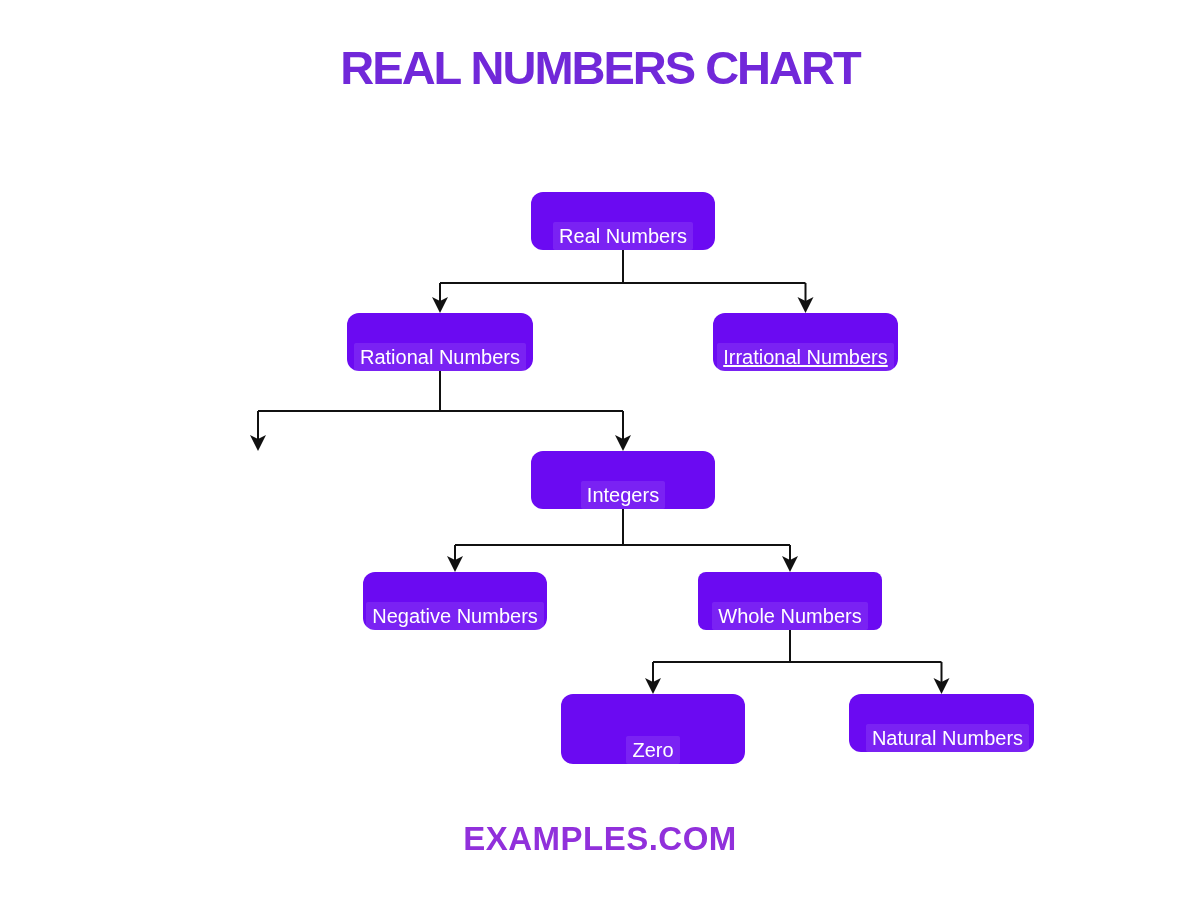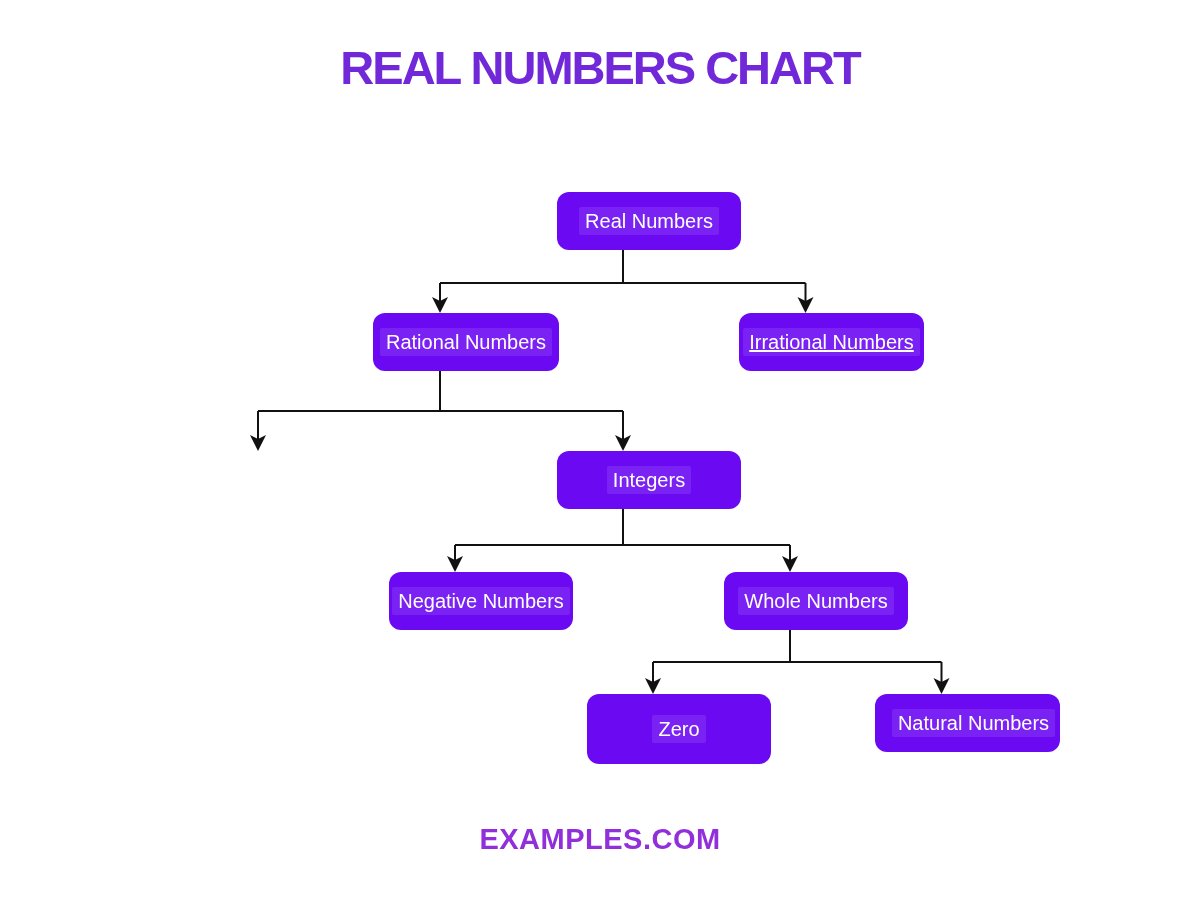--- a/index.html
+++ b/index.html
@@ -17,35 +17,35 @@
     position:absolute; left:0; top:34px; width:1200px;
     text-align:center; color:var(--title);
     font-size:47px; line-height:68px; font-weight:700;
     letter-spacing:-2px;
   }
   #connectors{
     position:absolute; left:0; top:0; width:1200px; height:900px;
     pointer-events:none;
   }
   .node{
-    position:absolute; display:flex; align-items:center; justify-content:center;
+    position:absolute; display:flex; align-items:flex-end; justify-content:center;
     background:var(--node-fill); border-radius:12px;
-    color:var(--node-text); text-align:center;margin-left:26px;
+    color:var(--node-text); text-align:center;
   }
   .node-label{
     display:inline; white-space:pre-line;
     font-size:20px; line-height:26px;
     background:rgba(255,255,255,0.10);
     padding:1px 6px; border-radius:2px;
     -webkit-box-decoration-break:clone; box-decoration-break:clone;
   }
   .footer-brand{
     position:absolute; left:0; top:822px; width:1200px;
     text-align:center; color:var(--footer);
-    font-size:29px; line-height:34px; font-weight:700; letter-spacing:0.5px;
+    font-size:33px; line-height:34px; font-weight:700; letter-spacing:0.5px;
   }
 </style>
 </head>
 <body>
 
 <div class="stage">
 
   <h1 class="page-title">REAL NUMBERS CHART</h1>
 
   <svg id="connectors" viewBox="0 0 1200 900" xmlns="http://www.w3.org/2000/svg">
@@ -83,21 +83,21 @@
   </div>
   <div class="node" style="left: 713px; top: 313px; width: 185px; height: 58px; text-decoration: underline;">
     <span class="node-label">Irrational Numbers</span>
   </div>
   <div class="node" style="left: 531px; top: 451px; width: 184px; height: 58px;">
     <span class="node-label">Integers</span>
   </div>
   <div class="node" style="left: 363px; top: 572px; width: 184px; height: 58px;">
     <span class="node-label">Negative Numbers</span>
   </div>
-  <div class="node" style="left: 698px; top: 572px; width: 184px; height: 58px;">
+  <div class="node" style="left: 698px; top: 572px; width: 184px; height: 58px; border-radius: 8px;">
     <span class="node-label">Whole Numbers</span>
   </div>
   <div class="node" style="left: 561px; top: 694px; width: 184px; height: 70px;">
     <span class="node-label">Zero</span>
   </div>
   <div class="node" style="left: 849px; top: 694px; width: 185px; height: 58px; padding-left: 12px;">
     <span class="node-label">Natural Numbers</span>
   </div>
 
   <div class="footer-brand">EXAMPLES.COM</div>

